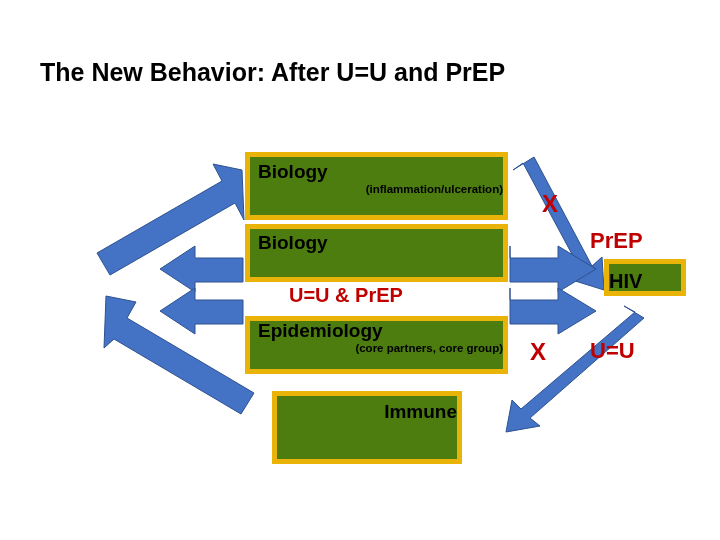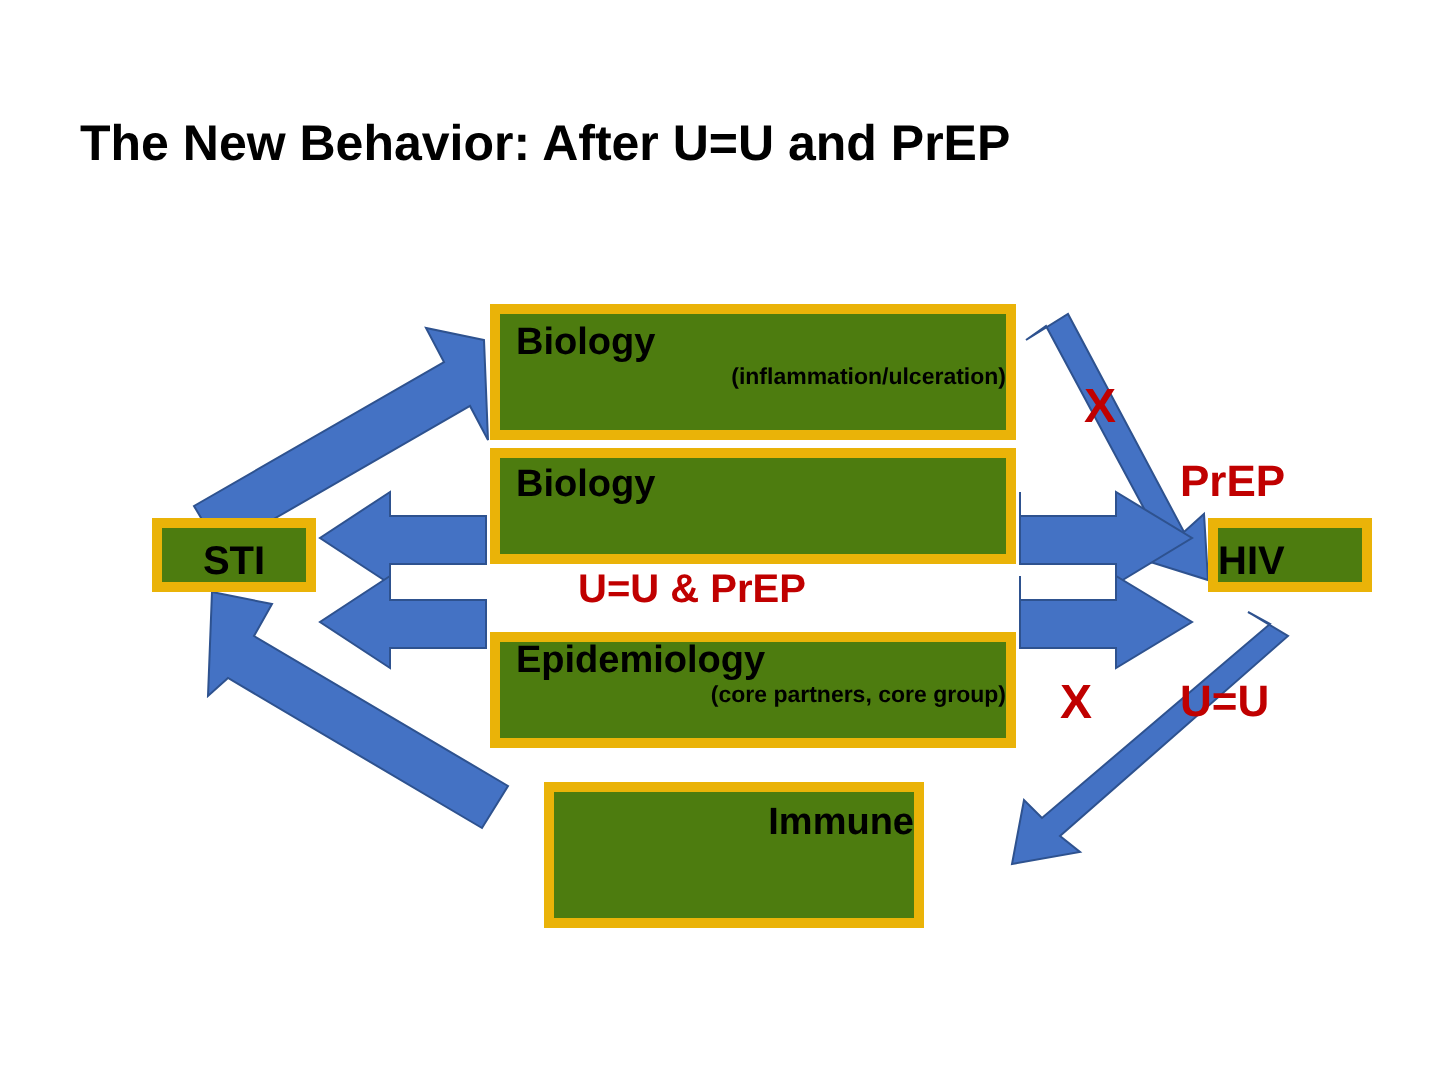--- a/index.html
+++ b/index.html
@@ -141,23 +141,20 @@
 
   <div class="node" id="node-behavior">
     <div class="hdr">Biology</div>
   </div>
 
   <div class="node" id="node-epidemiology">
     <div class="hdr">Epidemiology</div>
     <div class="sub">(core partners, core group)</div>
   </div>
 
-  <div class="node" id="node-sti">
-    <div class="hdr">STI</div>
-  </div>
 
   <div class="node" id="node-hiv">
     <div class="hdr">HIV</div>
   </div>
 
   <div class="node" id="node-immune">
     <div class="hdr">Immune</div>
   </div>
 
   <div class="red-label" id="label-uu-prep">U=U &amp; PrEP</div>

